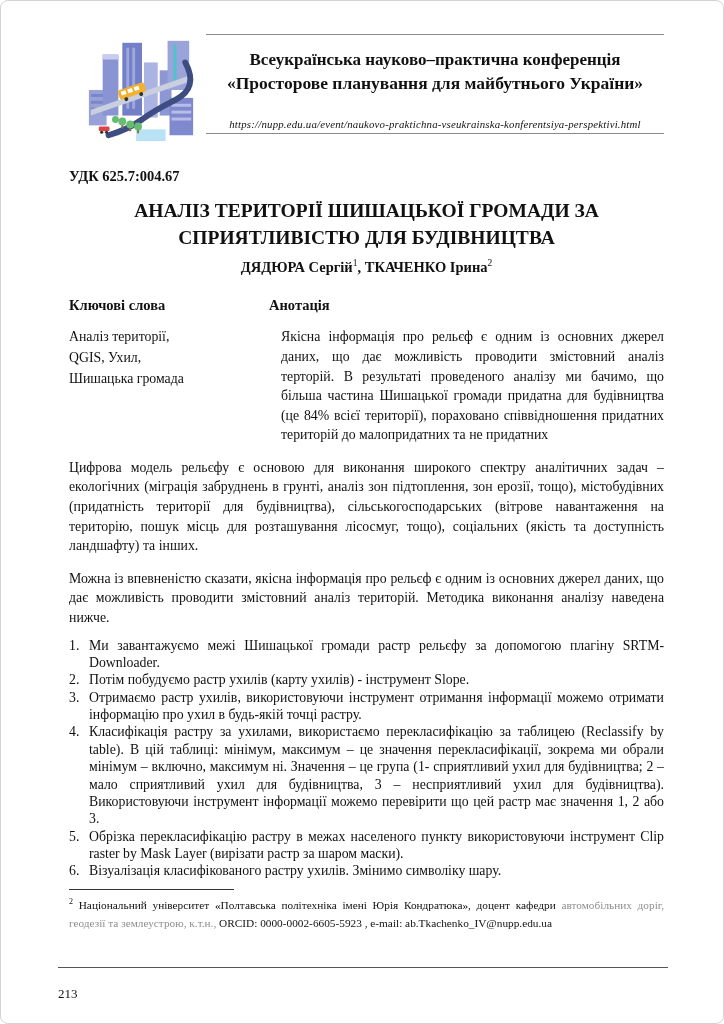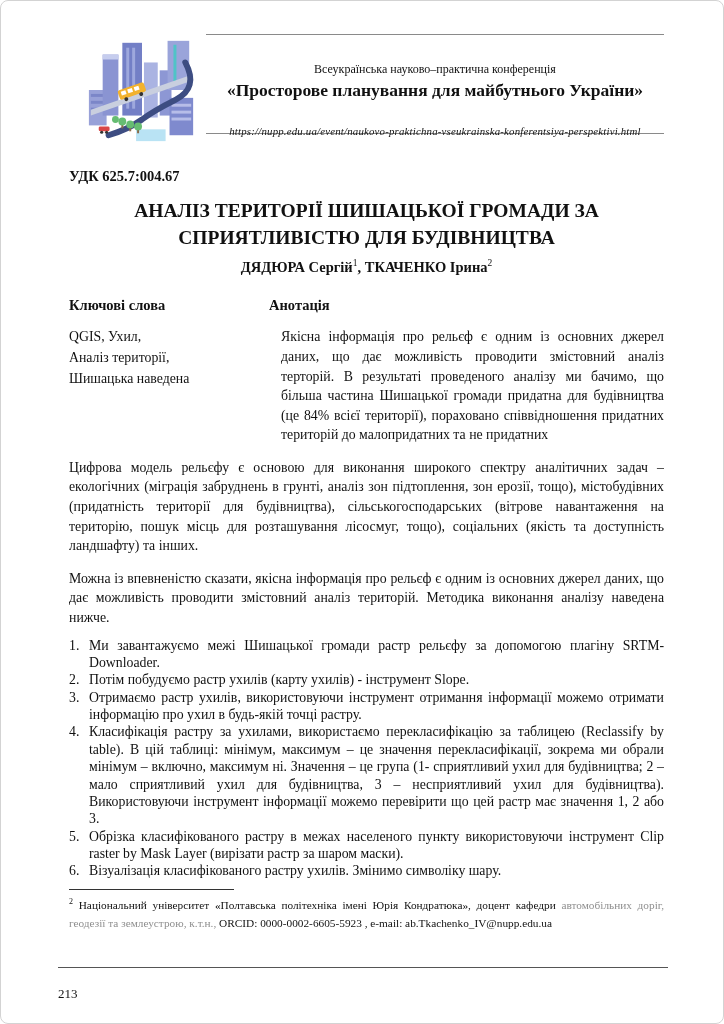--- a/index.html
+++ b/index.html
@@ -13,21 +13,21 @@
   .content { padding:33px 59px 0 68px; }
 
   
   .hdr { display:flex; align-items:flex-start; }
   .logo { width:118px; height:112px; margin-left:14px; flex:0 0 auto; }
   .hdr-text {
     flex:1; margin-left:5px; box-sizing:border-box; height:100px;
     border-top:1px solid #8a8a8a; border-bottom:1px solid #8a8a8a;
     text-align:center; padding:15px 6px 0;
   }
-  .conf1 { font-size:12px; font-weight:400;margin-top:12px; }
+  .conf1 { font-size:17px; font-weight:700; }
   .conf2 { font-size:17.5px; font-weight:700; margin-top:3px; }
   .url   { font-size:10.8px; font-style:italic; margin-top:24px; letter-spacing:.2px; }
 
   .udk { margin-top:22px; font-weight:700; font-size:14.5px; }
 
   .title { margin-top:12px; text-align:center; font-weight:700; font-size:19.5px; line-height:1.4; }
   .authors { margin-top:6px; text-align:center; font-weight:700; font-size:14.5px; }
   .authors sup { font-size:9.5px; font-weight:400; }
 
   
@@ -126,23 +126,23 @@
     </div>
 
     <div class="authors">
       <span>ДЯДЮРА Сергій</span><sup>1</sup><span>, ТКАЧЕНКО Ірина</span><sup>2</sup>
     </div>
 
     <div class="meta">
       <div class="meta-left">
         <div class="meta-h">Ключові слова</div>
         <div class="kw">
+          <div>Аналіз території,</div>
           <div>QGIS, Ухил,</div>
-          <div>Аналіз території,</div>
-          <div>Шишацька наведена</div>
+          <div>Шишацька громада</div>
         </div>
       </div>
       <div class="meta-right">
         <div class="meta-h">Анотація</div>
         <div class="abstract">Якісна інформація про рельєф є одним із основних джерел даних, що дає можливість проводити змістовний аналіз терторій. В результаті проведеного аналізу ми бачимо, що більша частина Шишацької громади придатна для будівництва (це 84% всієї території), пораховано співвідношення придатних територій до малопридатних та не придатних</div>
       </div>
     </div>
 
     <p class="para">Цифрова модель рельєфу є основою для виконання широкого спектру аналітичних задач – екологічних (міграція забруднень в грунті, аналіз зон підтоплення, зон ерозії, тощо), містобудівних (придатність території для будівництва), сільськогосподарських (вітрове навантаження на територію, пошук місць для розташування лісосмуг, тощо), соціальних (якість та доступність ландшафту) та інших.</p>
     <p class="para">Можна із впевненістю сказати, якісна інформація про рельєф є одним із основних джерел даних, що дає можливість проводити змістовний аналіз територій. Методика виконання аналізу наведена нижче.</p>
@@ -159,21 +159,21 @@
       <div class="li">
         <span class="num">3.</span>
         <div class="li-text">Отримаємо растр ухилів, використовуючи інструмент отримання інформації можемо отримати інформацію про ухил в будь-якій точці растру.</div>
       </div>
       <div class="li">
         <span class="num">4.</span>
         <div class="li-text">Класифікація растру за ухилами, використаємо перекласифікацію за таблицею (Reclassify by table). В цій таблиці: мінімум, максимум – це значення перекласифікації, зокрема ми обрали мінімум – включно, максимум ні. Значення – це група (1- сприятливий ухил для будівництва; 2 – мало сприятливий ухил для будівництва, 3 – несприятливий ухил для будівництва). Використовуючи інструмент інформації можемо перевірити що цей растр має значення 1, 2 або 3.</div>
       </div>
       <div class="li">
         <span class="num">5.</span>
-        <div class="li-text">Обрізка класифікованого растру в межах населеного пункту використовуючи інструмент Clip raster by Mask Layer (вирізати растр за шаром маски).</div>
+        <div class="li-text">Обрізка перекласифікацію растру в межах населеного пункту використовуючи інструмент Clip raster by Mask Layer (вирізати растр за шаром маски).</div>
       </div>
       <div class="li">
         <span class="num">6.</span>
         <div class="li-text">Візуалізація класифікованого растру ухилів. Змінимо символіку шару.</div>
       </div>
     </div>
 
     <div class="fn-sep"></div>
     <div class="fn">
       <sup>2</sup><span> Національний університет «Полтавська політехніка імені Юрія Кондратюка», доцент кафедри </span><span class="gray">автомобільних доріг, геодезії та землеустрою, к.т.н.,</span><span> ORCID: 0000-0002-6605-5923 , e-mail: ab.Tkachenko_IV@nupp.edu.ua</span>

